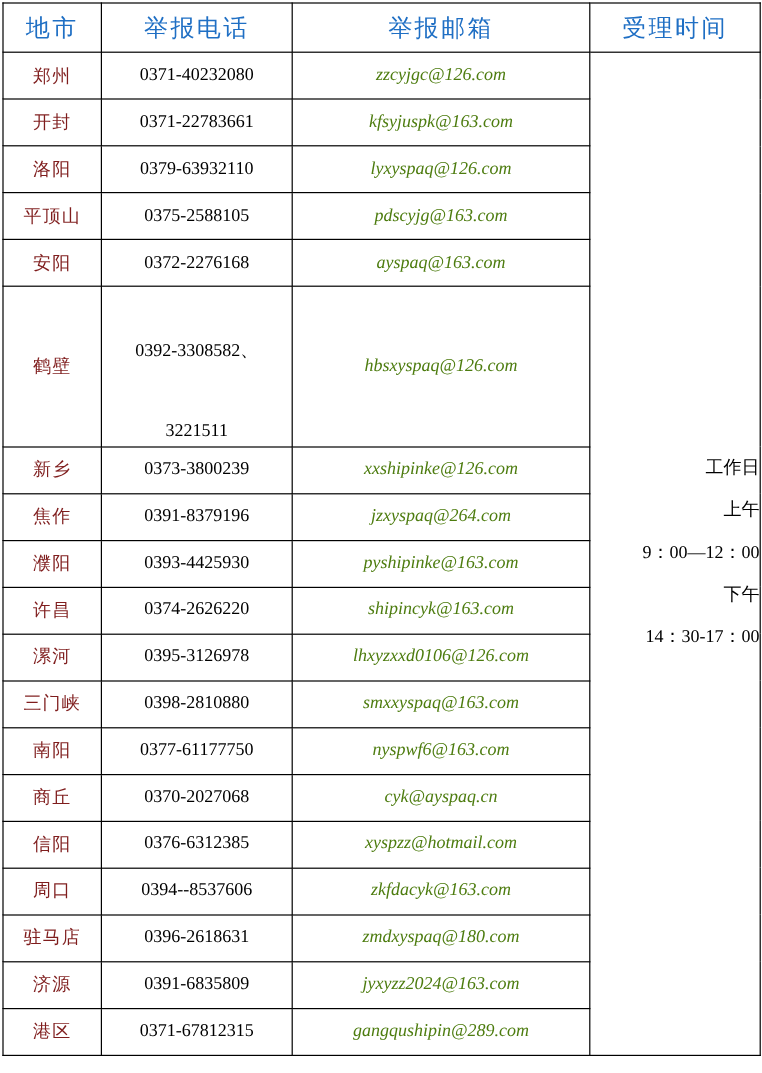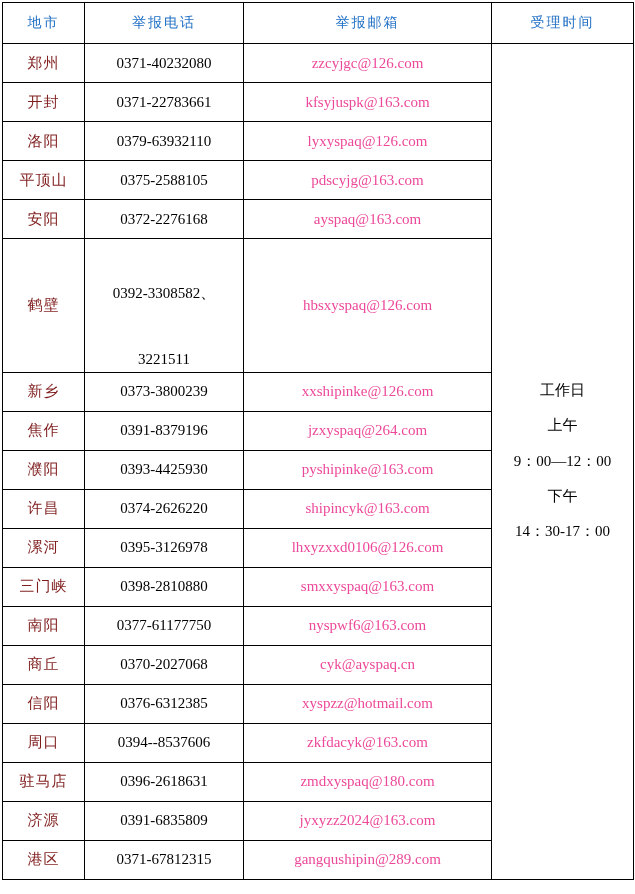--- a/index.html
+++ b/index.html
@@ -35,53 +35,55 @@
   }
   
   col.c-city   { width: 82px; }
   col.c-phone  { width: 159px; }
   col.c-mail   { width: 248px; }
   col.c-time   { width: 142px; }
 
   thead th {
     height: 40px;
     color: #1f6fc4;
-    font-size: 14px;
+    font-size: 20px;
     font-weight: bold;
     letter-spacing: 2px;
     font-family: "Liberation Sans", sans-serif;
   }
   td.city {
     font-size: 15px;
     color: #7f1d1d;
     letter-spacing: 1px;
     height: 38px;
   }
   td.phone {
     font-size: 15px;
     color: #000000;
   }
   td.mail {
     font-size: 15px;
-    color: #ec4899;
+    color: #4d7c0f;
+    font-style: italic;
   }
   td.phone .wrap-line {
     display: block;
     line-height: 1.55;
     margin-top: 43px;
   }
   td.time {
     font-size: 15px;
     color: #000000;
     line-height: 2.35;
     padding: 0 4px;
   }
   td.time .tline {
     display: block;
     white-space: nowrap;
+    text-align: right;
   }
   tr.tall td { height: 66px; }
 </style>
 </head>
 <body>
 
 <div class="sheet">
   <table class="contact-table">
     <colgroup>
       <col class="c-city">

